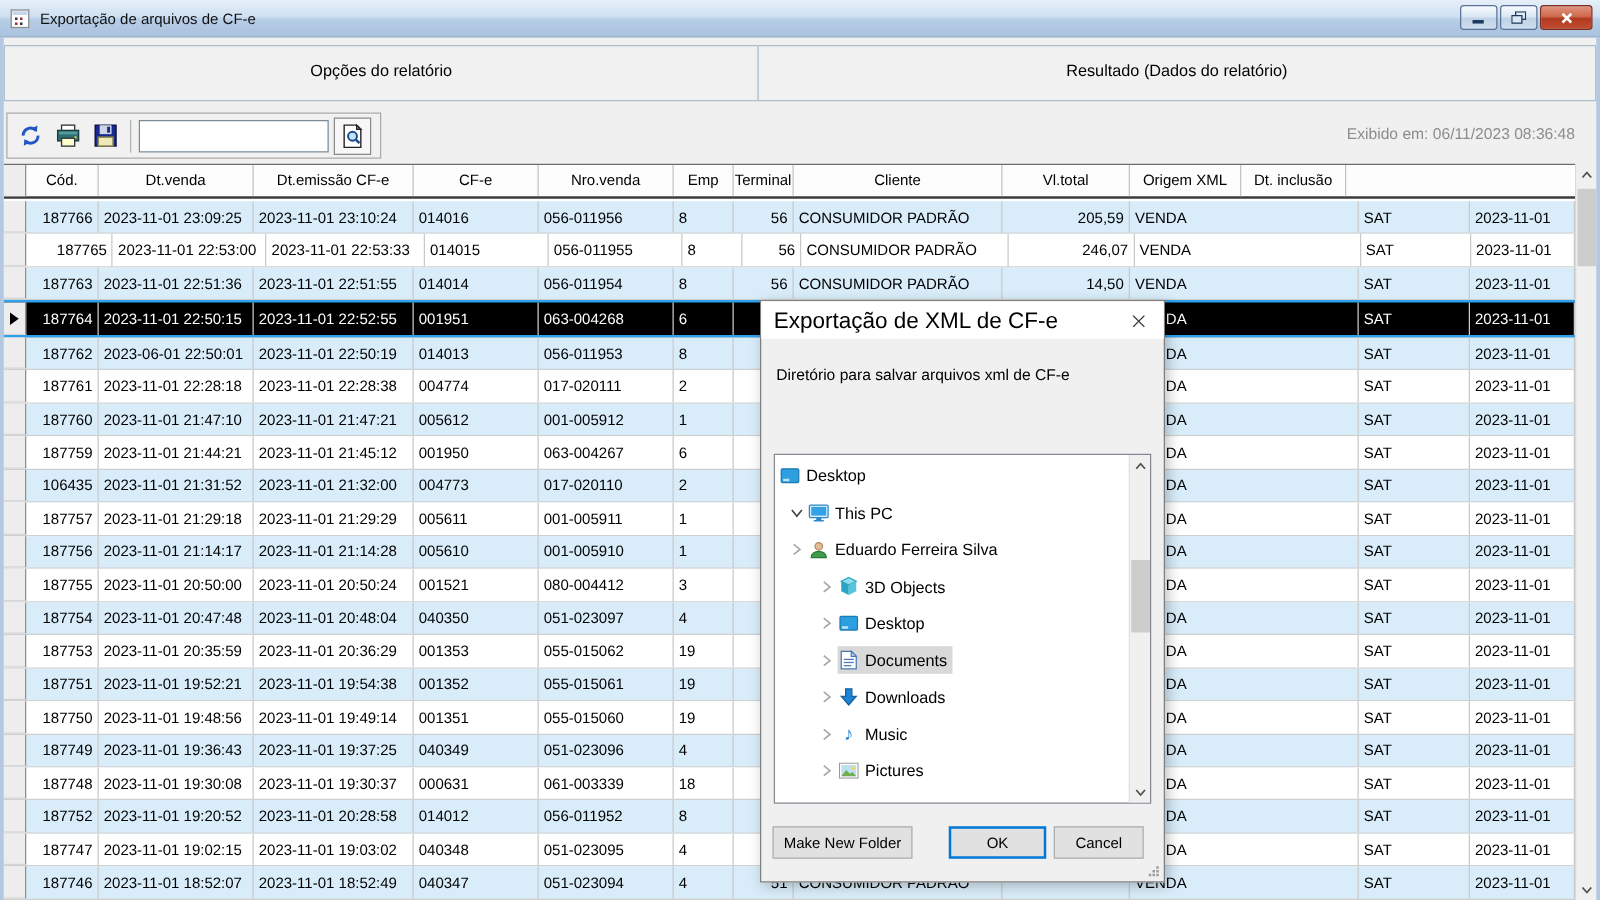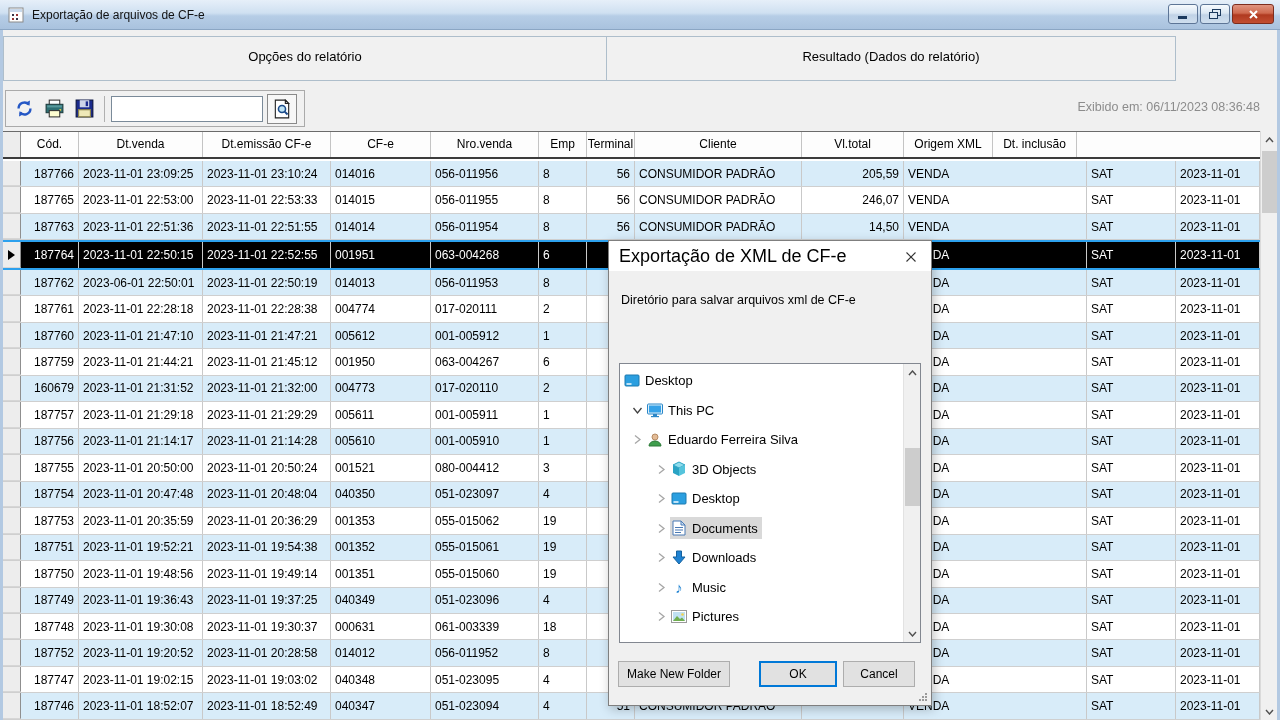--- a/index.html
+++ b/index.html
@@ -17,21 +17,21 @@
     background:linear-gradient(180deg,#f6fafd 0%,#dbe7f3 45%,#c0d2e6 55%,#cfdeee 100%);
     display:flex; align-items:center; justify-content:center; }
   .winbtn.close { width:42px; border-color:#7c2d1e;
     background:linear-gradient(180deg,#eaa globe 0%,#d9775f 0%,#c85640 45%,#a93а 60%,#c05237 100%); }
   .winbtn.close { background:linear-gradient(180deg,#e09480 0%,#cf6a4f 45%,#b03a20 55%,#c24e32 100%); }
   .frame-side { position:absolute; top:30px; bottom:0; width:3px; background:#b3c9e2; z-index:5; }
 
   
   .tabpanel { position:absolute; top:36px; height:45px; background:#f1f1f1; border:1px solid #aebecb; text-align:center; font-size:13px; padding-top:12px; }
   #tab-left { left:3px; width:604px; }
-  #tab-right { left:606px; width:570px; }
+  #tab-right { left:606px; width:671px; }
 
   
   #toolbar { position:absolute; left:5px; top:90px; width:300px; height:37px; background:#f1f1f1; border:1px solid #aaaaaa; display:flex; align-items:center; }
   .tbicon { width:24px; height:24px; display:flex; align-items:center; justify-content:center; margin-left:6px; }
   #tb-sep { width:1px; height:26px; background:#b0b0b0; margin:0 6px 0 8px; }
   #filter-input { width:152px; height:26px; border:1px solid #7a8a99; background:#fff; font-family:"Liberation Sans",sans-serif; font-size:12px; padding:0 4px; }
   #preview-btn { width:30px; height:30px; margin-left:4px; border:1px solid #8a8a8a; background:#f7f7f7; display:flex; align-items:center; justify-content:center; }
   #displayed-at { position:absolute; right:20px; top:100px; color:#8c8c8c; font-size:12.5px; }
 
   
@@ -183,21 +183,21 @@
         <div class="cell" style="width: 48px; justify-content: flex-start;">8</div>
         <div class="cell" style="width: 48px; justify-content: flex-end;">56</div>
         <div class="cell" style="width: 167px; justify-content: flex-start;">CONSUMIDOR PADRÃO</div>
         <div class="cell" style="width: 102px; justify-content: flex-end;">205,59</div>
         <div class="cell" style="width: 183px; justify-content: flex-start;">VENDA</div>
         <div class="cell" style="width: 89px; justify-content: flex-start;">SAT</div>
         <div class="cell" style="width: 84px; justify-content: flex-start;">2023-11-01</div>
       </div>
       <div class="grow">
         <div class="gutter"></div>
-        <div class="cell" style="width: 58px; justify-content: flex-end;">187765</div>
+        <div class="cell" style="width: 58px; justify-content: flex-end; margin-left: 12px;">187765</div>
         <div class="cell" style="width: 124px; justify-content: flex-start;">2023-11-01 22:53:00</div>
         <div class="cell" style="width: 128px; justify-content: flex-start;">2023-11-01 22:53:33</div>
         <div class="cell" style="width: 100px; justify-content: flex-start;">014015</div>
         <div class="cell" style="width: 108px; justify-content: flex-start;">056-011955</div>
         <div class="cell" style="width: 48px; justify-content: flex-start;">8</div>
         <div class="cell" style="width: 48px; justify-content: flex-end;">56</div>
         <div class="cell" style="width: 167px; justify-content: flex-start;">CONSUMIDOR PADRÃO</div>
         <div class="cell" style="width: 102px; justify-content: flex-end;">246,07</div>
         <div class="cell" style="width: 183px; justify-content: flex-start;">VENDA</div>
         <div class="cell" style="width: 89px; justify-content: flex-start;">SAT</div>
@@ -290,21 +290,21 @@
         <div class="cell" style="width: 48px; justify-content: flex-start;">6</div>
         <div class="cell" style="width: 48px; justify-content: flex-end;">63</div>
         <div class="cell" style="width: 167px; justify-content: flex-start;">CONSUMIDOR PADRÃO</div>
         <div class="cell" style="width: 102px; justify-content: flex-end;"></div>
         <div class="cell" style="width: 183px; justify-content: flex-start;">VENDA</div>
         <div class="cell" style="width: 89px; justify-content: flex-start;">SAT</div>
         <div class="cell" style="width: 84px; justify-content: flex-start;">2023-11-01</div>
       </div>
       <div class="grow stripe">
         <div class="gutter"></div>
-        <div class="cell" style="width: 58px; justify-content: flex-end;">160679</div>
+        <div class="cell" style="width: 58px; justify-content: flex-end;">106435</div>
         <div class="cell" style="width: 124px; justify-content: flex-start;">2023-11-01 21:31:52</div>
         <div class="cell" style="width: 128px; justify-content: flex-start;">2023-11-01 21:32:00</div>
         <div class="cell" style="width: 100px; justify-content: flex-start;">004773</div>
         <div class="cell" style="width: 108px; justify-content: flex-start;">017-020110</div>
         <div class="cell" style="width: 48px; justify-content: flex-start;">2</div>
         <div class="cell" style="width: 48px; justify-content: flex-end;">17</div>
         <div class="cell" style="width: 167px; justify-content: flex-start;">CONSUMIDOR PADRÃO</div>
         <div class="cell" style="width: 102px; justify-content: flex-end;"></div>
         <div class="cell" style="width: 183px; justify-content: flex-start;">VENDA</div>
         <div class="cell" style="width: 89px; justify-content: flex-start;">SAT</div>

